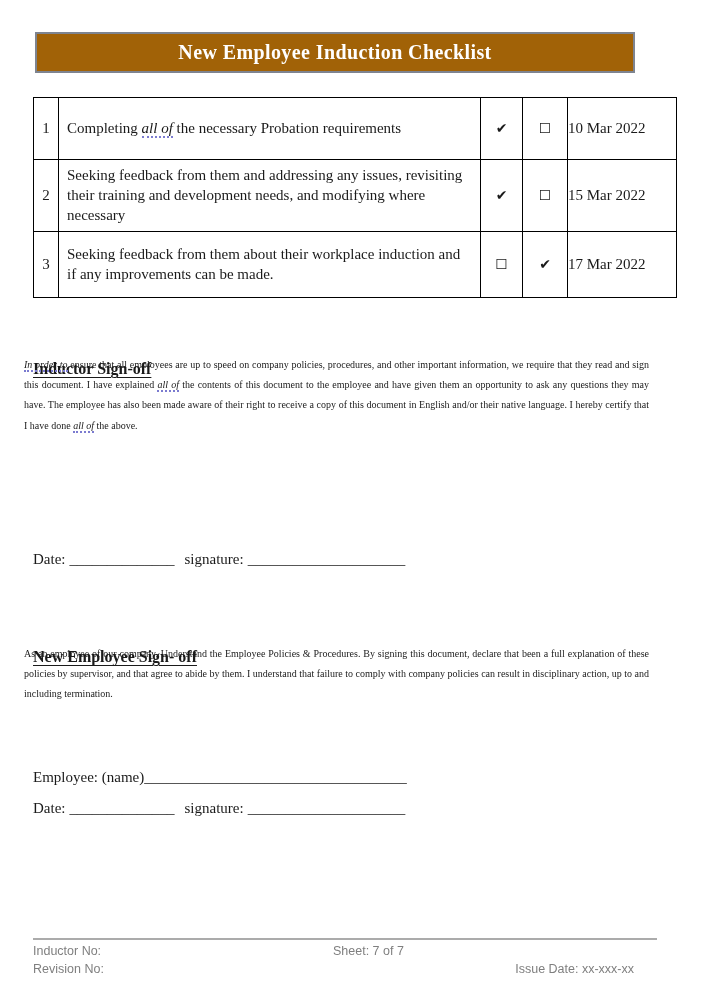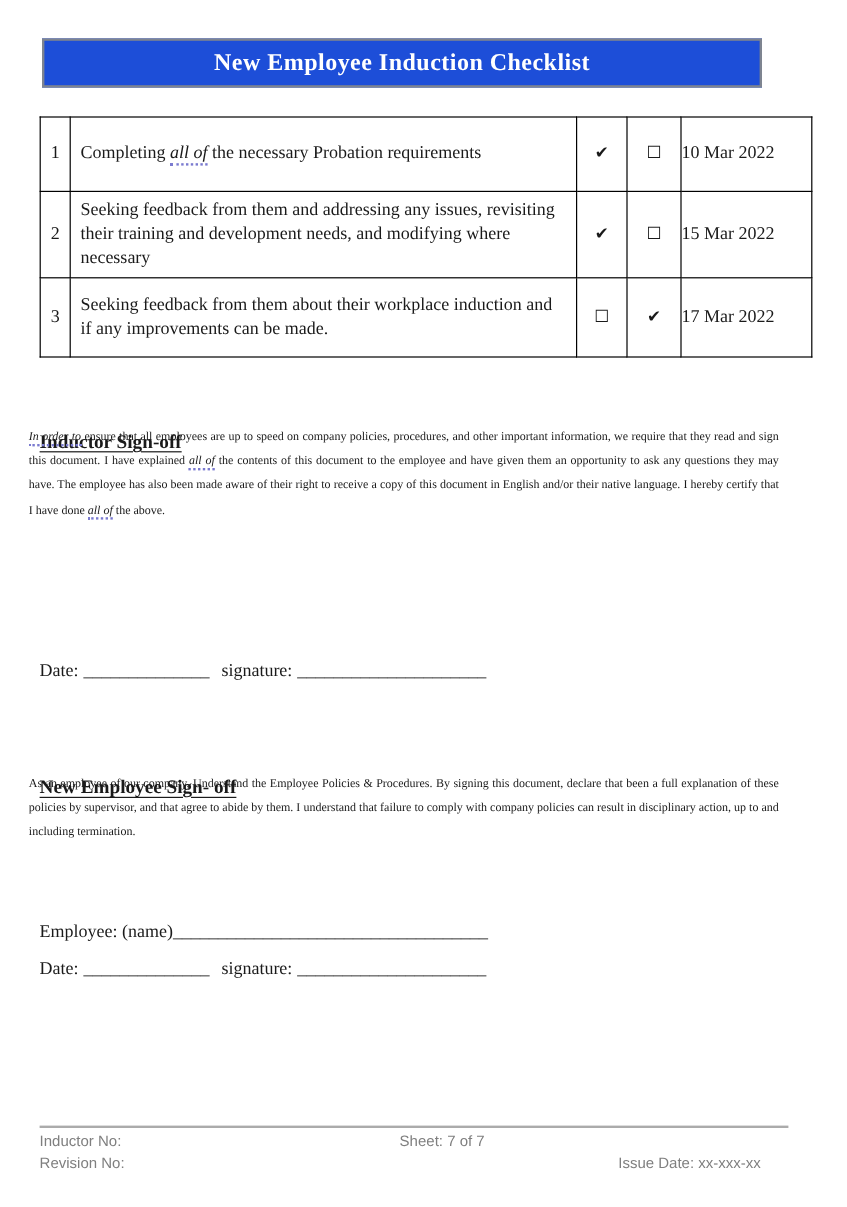--- a/index.html
+++ b/index.html
@@ -10,21 +10,21 @@
     color: #1a1a1a;
     position: relative;
     overflow: hidden;
   }
   .page { position: relative; width: 706px; height: 1006px; background: #fff; }
 
   
   .banner {
     position: absolute; left: 35px; top: 32px;
     width: 600px; height: 41px;
-    background: #1d4ed8;
+    background: #a16207;
     border: 2px solid #7e8490;
     display: flex; align-items: center; justify-content: center;
   }
   .banner h1 {
     color: #ffffff; font-size: 20px; font-weight: bold;
     letter-spacing: 0.4px;
     font-family: "Liberation Serif", serif;
   }
 
   

